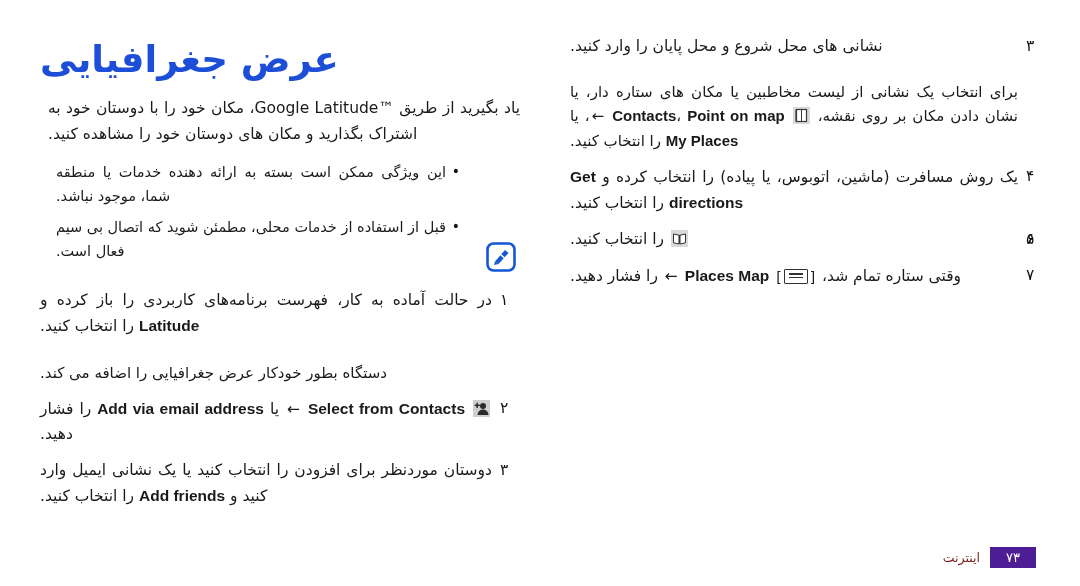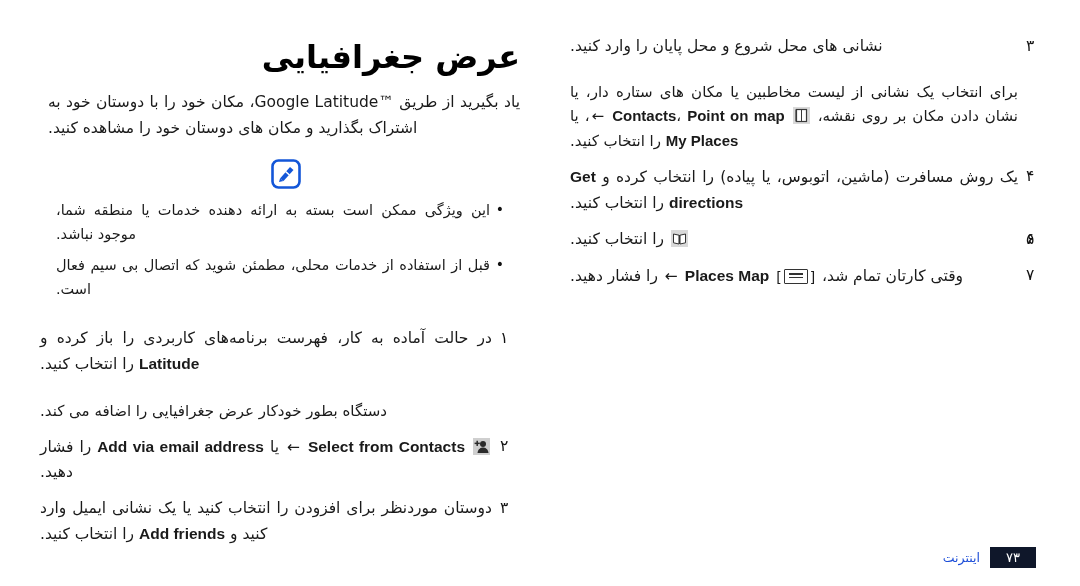--- a/index.html
+++ b/index.html
@@ -37,24 +37,24 @@
   .col {
     width: 50%;
     box-sizing: border-box;
     padding: 30px 34px 0 30px;
   }
   .col-right { padding-top: 34px; }
   .col-left  { padding-top: 30px; padding-right: 20px; padding-left: 40px; }
 
   
   .section-title {
-    color: #000000;
-    font-size: 32px;
+    color: #1d4ed8;
+    font-size: 37px;
     font-weight: bold;
-    text-align: right;
+    text-align: left;
     margin: 8px 0 14px 0;
     letter-spacing: 0px;
     line-height: 1.2;
   }
 
   
   p.body-text {
     font-size: 15.5px;
     line-height: 1.62;
     text-align: justify;
@@ -63,22 +63,22 @@
     direction: rtl;
   }
   .intro {
     text-align: justify;
     text-align-last: left;
   }
 
   
   .note {
     display: flex;
-    flex-direction: column;
-    align-items: center;
+    flex-direction: row;
+    align-items: flex-end;
     gap: 10px;
     margin: 14px 0 16px 16px;
   }
   .note-icon {
     flex: 0 0 auto;
     width: 30px;
     height: 30px;
     margin-top: 4px;
     margin-right: 4px;
   }
@@ -212,24 +212,24 @@
     bottom: 18px;
     right: 44px;
     display: flex;
     flex-direction: row;
     align-items: center;
     gap: 10px;
     direction: rtl;
   }
   .footer-label {
     font-size: 12.5px;
-    color: #1d4ed8;
+    color: #7f1d1d;
   }
   .page-num {
-    background: #0f172a;
+    background: #4c1d95;
     color: #ffffff;
     font-size: 13px;
     padding: 3px 12px;
     min-width: 22px;
     text-align: center;
     letter-spacing: 1px;
   }
 </style>
 </head>
 <body>
@@ -282,21 +282,21 @@
               <path d="M2.5 4 L8 5.2 L8 14 L2.5 12.8 Z" fill="#ffffff" stroke="#333" stroke-width="1"></path>
               <path d="M14.5 4 L9 5.2 L9 14 L14.5 12.8 Z" fill="#ffffff" stroke="#333" stroke-width="1"></path>
               <line x1="8.5" y1="5" x2="8.5" y2="14" stroke="#333" stroke-width="1.1"></line>
             </svg>
           </span>
           <span>را انتخاب کنید.</span>
         </li>
 
         <li>
           <span class="num">۷</span>
-          <span>وقتی کارتان تمام شد،</span>
+          <span>وقتی ستاره تمام شد،</span>
           <span class="bracket-key">
             [<span class="menu-key"><i></i><i></i></span>]
           </span>
           <span class="arrow">←</span>
           <span class="latin">Places Map</span>
           <span>را فشار دهید.</span>
         </li>
 
       </ol>
     </div>

